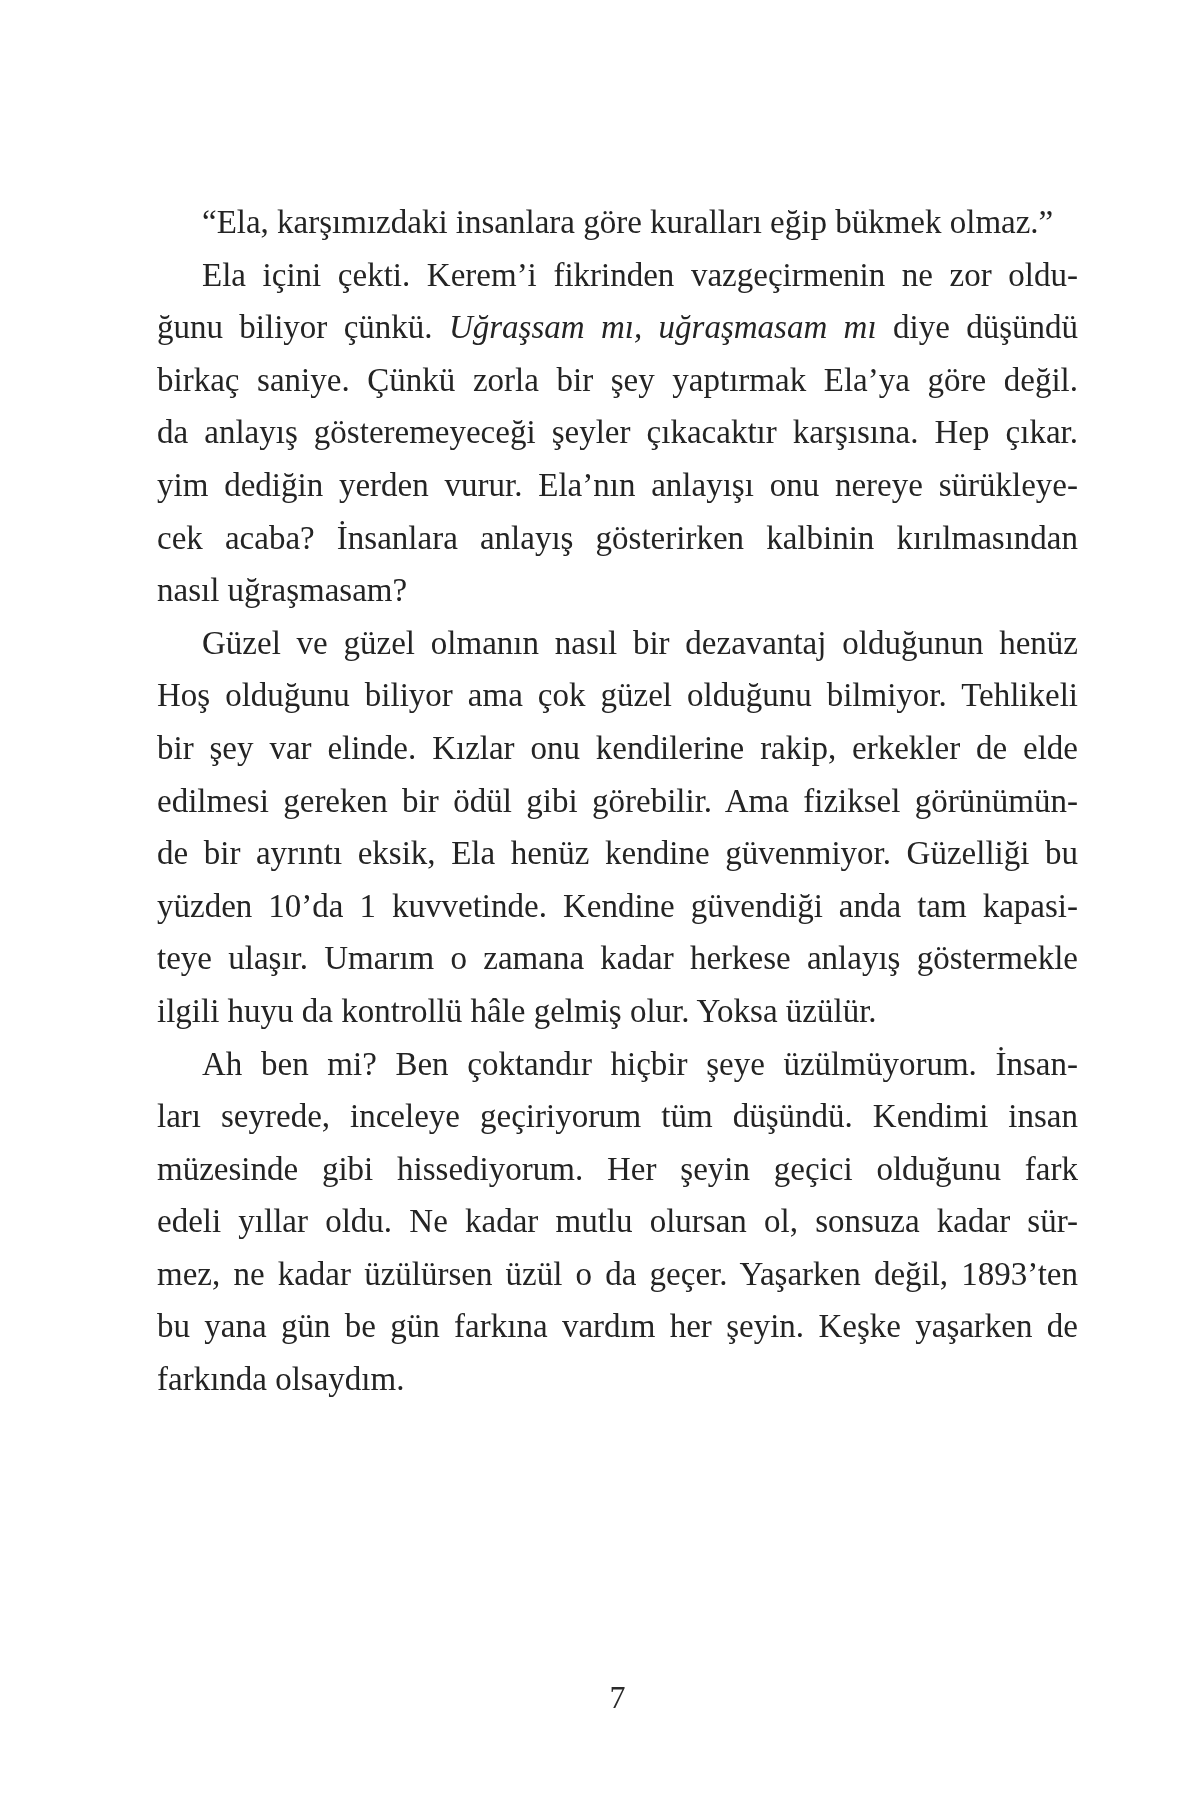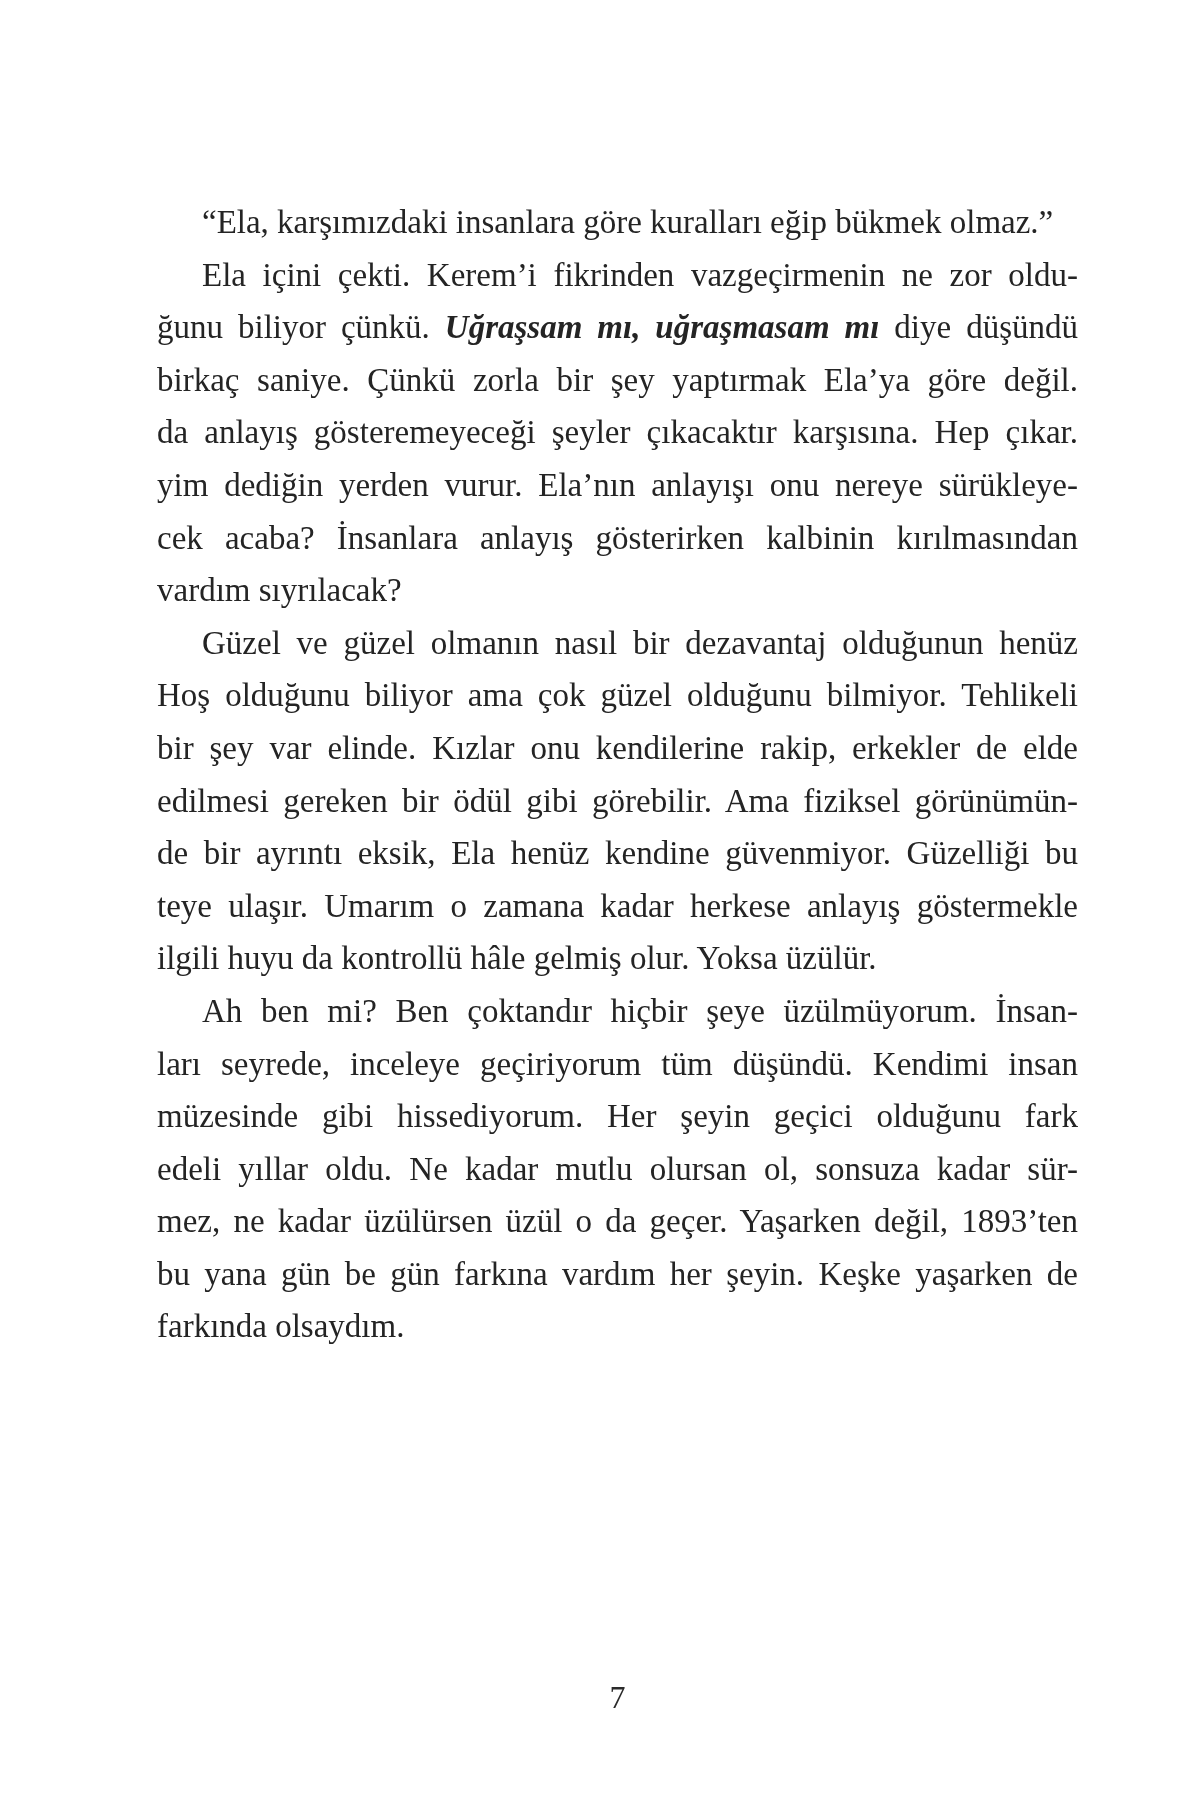--- a/index.html
+++ b/index.html
@@ -29,21 +29,21 @@
   .line {
     height: 52.6px;
     line-height: 52.6px;
     text-align: justify;
     text-align-last: justify;
     overflow: hidden;
     white-space: normal;
   }
   .line.indent { padding-left: 45px; }
   .line.par-end { text-align: left; text-align-last: left; }
-  .it { font-style: italic; font-weight: bold; }
+  .it { font-style: italic; }
   .rm { font-style: normal; margin-top: 44px; }
   .page-number {
     position: absolute;
     left: 157px;
     top: 1681px;
     width: 921px;
     line-height: 1;
     text-align: center;
     font-size: 32px;
     color: #2b2b2b;
@@ -54,26 +54,27 @@
 
 <div class="page">
   <div class="text-block">
       <div class="line indent par-end"><span class="rm">“Ela, karşımızdaki insanlara göre kuralları eğip bükmek olmaz.”</span></div>
       <div class="line indent"><span class="rm">Ela içini çekti. Kerem’i fikrinden vazgeçirmenin ne zor oldu-</span></div>
       <div class="line"><span class="rm">ğunu biliyor çünkü. </span><span class="it">Uğraşsam mı, uğraşmasam mı</span><span class="rm"> diye düşündü</span></div>
       <div class="line"><span class="rm">birkaç saniye. Çünkü zorla bir şey yaptırmak Ela’ya göre değil.</span></div>
       <div class="line"><span class="rm">da anlayış gösteremeyeceği şeyler çıkacaktır karşısına. Hep çıkar.</span></div>
       <div class="line"><span class="rm">yim dediğin yerden vurur. Ela’nın anlayışı onu nereye sürükleye-</span></div>
       <div class="line"><span class="rm">cek acaba? İnsanlara anlayış gösterirken kalbinin kırılmasından</span></div>
-      <div class="line par-end"><span class="rm">vardım sıyrılacak?</span></div>
+      <div class="line par-end"><span class="rm">nasıl uğraşmasam?</span></div>
       <div class="line indent"><span class="rm">Güzel ve güzel olmanın nasıl bir dezavantaj olduğunun henüz</span></div>
       <div class="line"><span class="rm">Hoş olduğunu biliyor ama çok güzel olduğunu bilmiyor. Tehlikeli</span></div>
       <div class="line"><span class="rm">bir şey var elinde. Kızlar onu kendilerine rakip, erkekler de elde</span></div>
       <div class="line"><span class="rm">edilmesi gereken bir ödül gibi görebilir. Ama fiziksel görünümün-</span></div>
       <div class="line"><span class="rm">de bir ayrıntı eksik, Ela henüz kendine güvenmiyor. Güzelliği bu</span></div>
+      <div class="line"><span class="rm">yüzden 10’da 1 kuvvetinde. Kendine güvendiği anda tam kapasi-</span></div>
       <div class="line"><span class="rm">teye ulaşır. Umarım o zamana kadar herkese anlayış göstermekle</span></div>
       <div class="line par-end"><span class="rm">ilgili huyu da kontrollü hâle gelmiş olur. Yoksa üzülür.</span></div>
       <div class="line indent"><span class="rm">Ah ben mi? Ben çoktandır hiçbir şeye üzülmüyorum. İnsan-</span></div>
       <div class="line"><span class="rm">ları seyrede, inceleye geçiriyorum tüm düşündü. Kendimi insan</span></div>
       <div class="line"><span class="rm">müzesinde gibi hissediyorum. Her şeyin geçici olduğunu fark</span></div>
       <div class="line"><span class="rm">edeli yıllar oldu. Ne kadar mutlu olursan ol, sonsuza kadar sür-</span></div>
       <div class="line"><span class="rm">mez, ne kadar üzülürsen üzül o da geçer. Yaşarken değil, 1893’ten</span></div>
       <div class="line"><span class="rm">bu yana gün be gün farkına vardım her şeyin. Keşke yaşarken de</span></div>
       <div class="line par-end"><span class="rm">farkında olsaydım.</span></div>
     </div>

